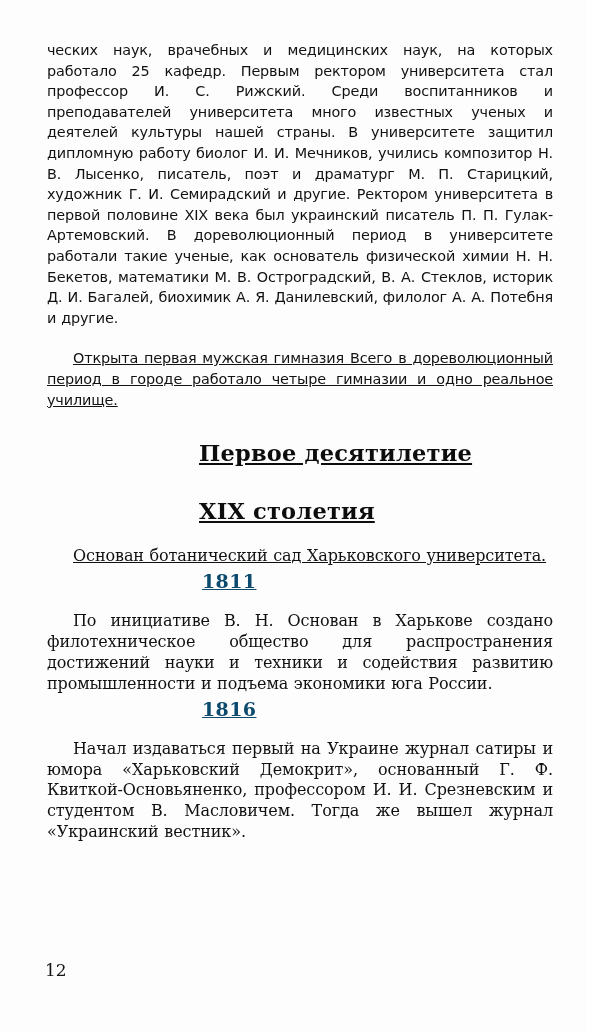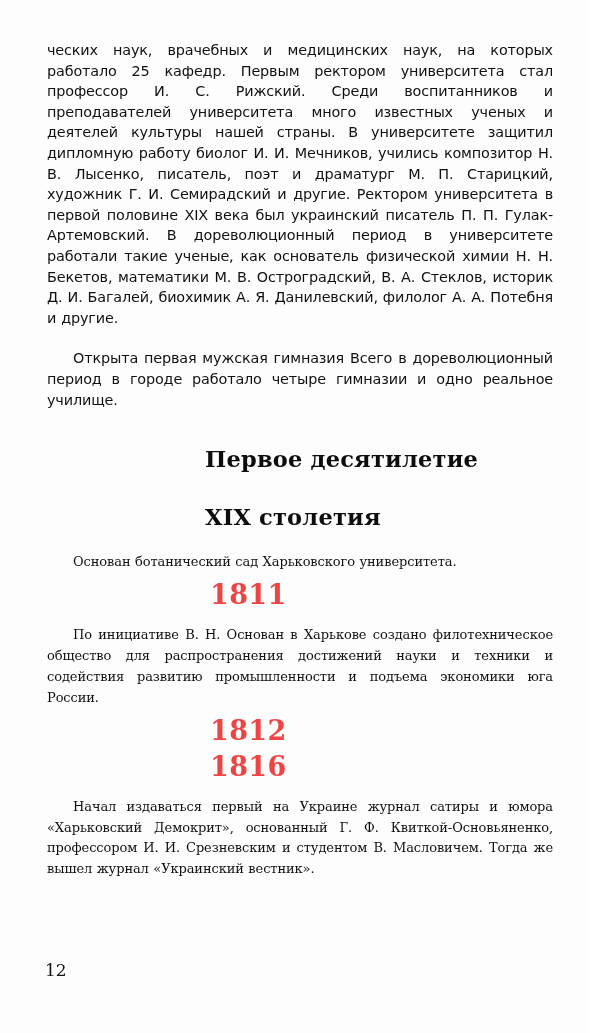--- a/index.html
+++ b/index.html
@@ -47,51 +47,51 @@
   .sans {
     font-family: "DejaVu Sans", sans-serif;
     font-size: 14.4px;
     line-height: 20.6px;
     letter-spacing: -0.15px;
   }
 
   
   .serif {
     font-family: "DejaVu Serif", "Liberation Serif", serif;
-    font-size: 13px;
+    font-size: 16px;
     line-height: 20.9px;
     letter-spacing: -0.1px;
   }
 
-  .gap-lg { margin-top: 20px; }
+  .gap-lg { margin-top: 20px; text-decoration: underline; }
   .gap-md { margin-top: 16px; }
 
   
   .section-heading {
-    margin: 6px;
+    margin: 0;
     padding-left: 152px;
     font-family: "DejaVu Serif", "Liberation Serif", serif;
     font-weight: 700;
     font-size: 22.5px;
     line-height: 29px;
     letter-spacing: 0.2px;
     color: #0d0d0d;
     white-space: pre-line;
   }
 
   
   .year-heading {
-    margin: 8px;
+    margin: 0;
     padding-left: 155px;
     font-family: "DejaVu Serif", "Liberation Serif", serif;
     font-weight: 700;
-    font-size: 27px;
+    font-size: 19px;
     line-height: 28px;
     letter-spacing: 0.4px;
-    color: #ef4444;
+    color: #0c4a6e;
   }
 
   
   .folio {
     position: absolute;
     left: 45px;
     top: 960px;
     font-family: "DejaVu Serif", "Liberation Serif", serif;
     font-size: 17px;
     line-height: 20px;
@@ -115,21 +115,20 @@
       <span>Первое десятилетие</span><br>
       <span>XIX столетия</span>
     </h2>
 
     <p class="para serif gap-lg">Основан ботанический сад Харьковского университета.</p>
 
     <h3 class="year-heading gap-lg">1811</h3>
 
     <p class="para serif gap-md">По инициативе В. Н. Основан в Харькове создано филотехническое общество для распространения достижений науки и техники и содействия развитию промышленности и подъема экономики юга России.</p>
 
-    <h3 class="year-heading gap-lg">1812</h3>
 
 
 
     <h3 class="year-heading gap-lg">1816</h3>
 
     <p class="para serif gap-md">Начал издаваться первый на Украине журнал сатиры и юмора «Харьковский Демокрит», основанный Г. Ф. Квиткой-Основьяненко, профессором И. И. Срезневским и студентом В. Масловичем. Тогда же вышел журнал «Украинский вестник».</p>
 
   </div>
 
   <div class="folio">12</div>

